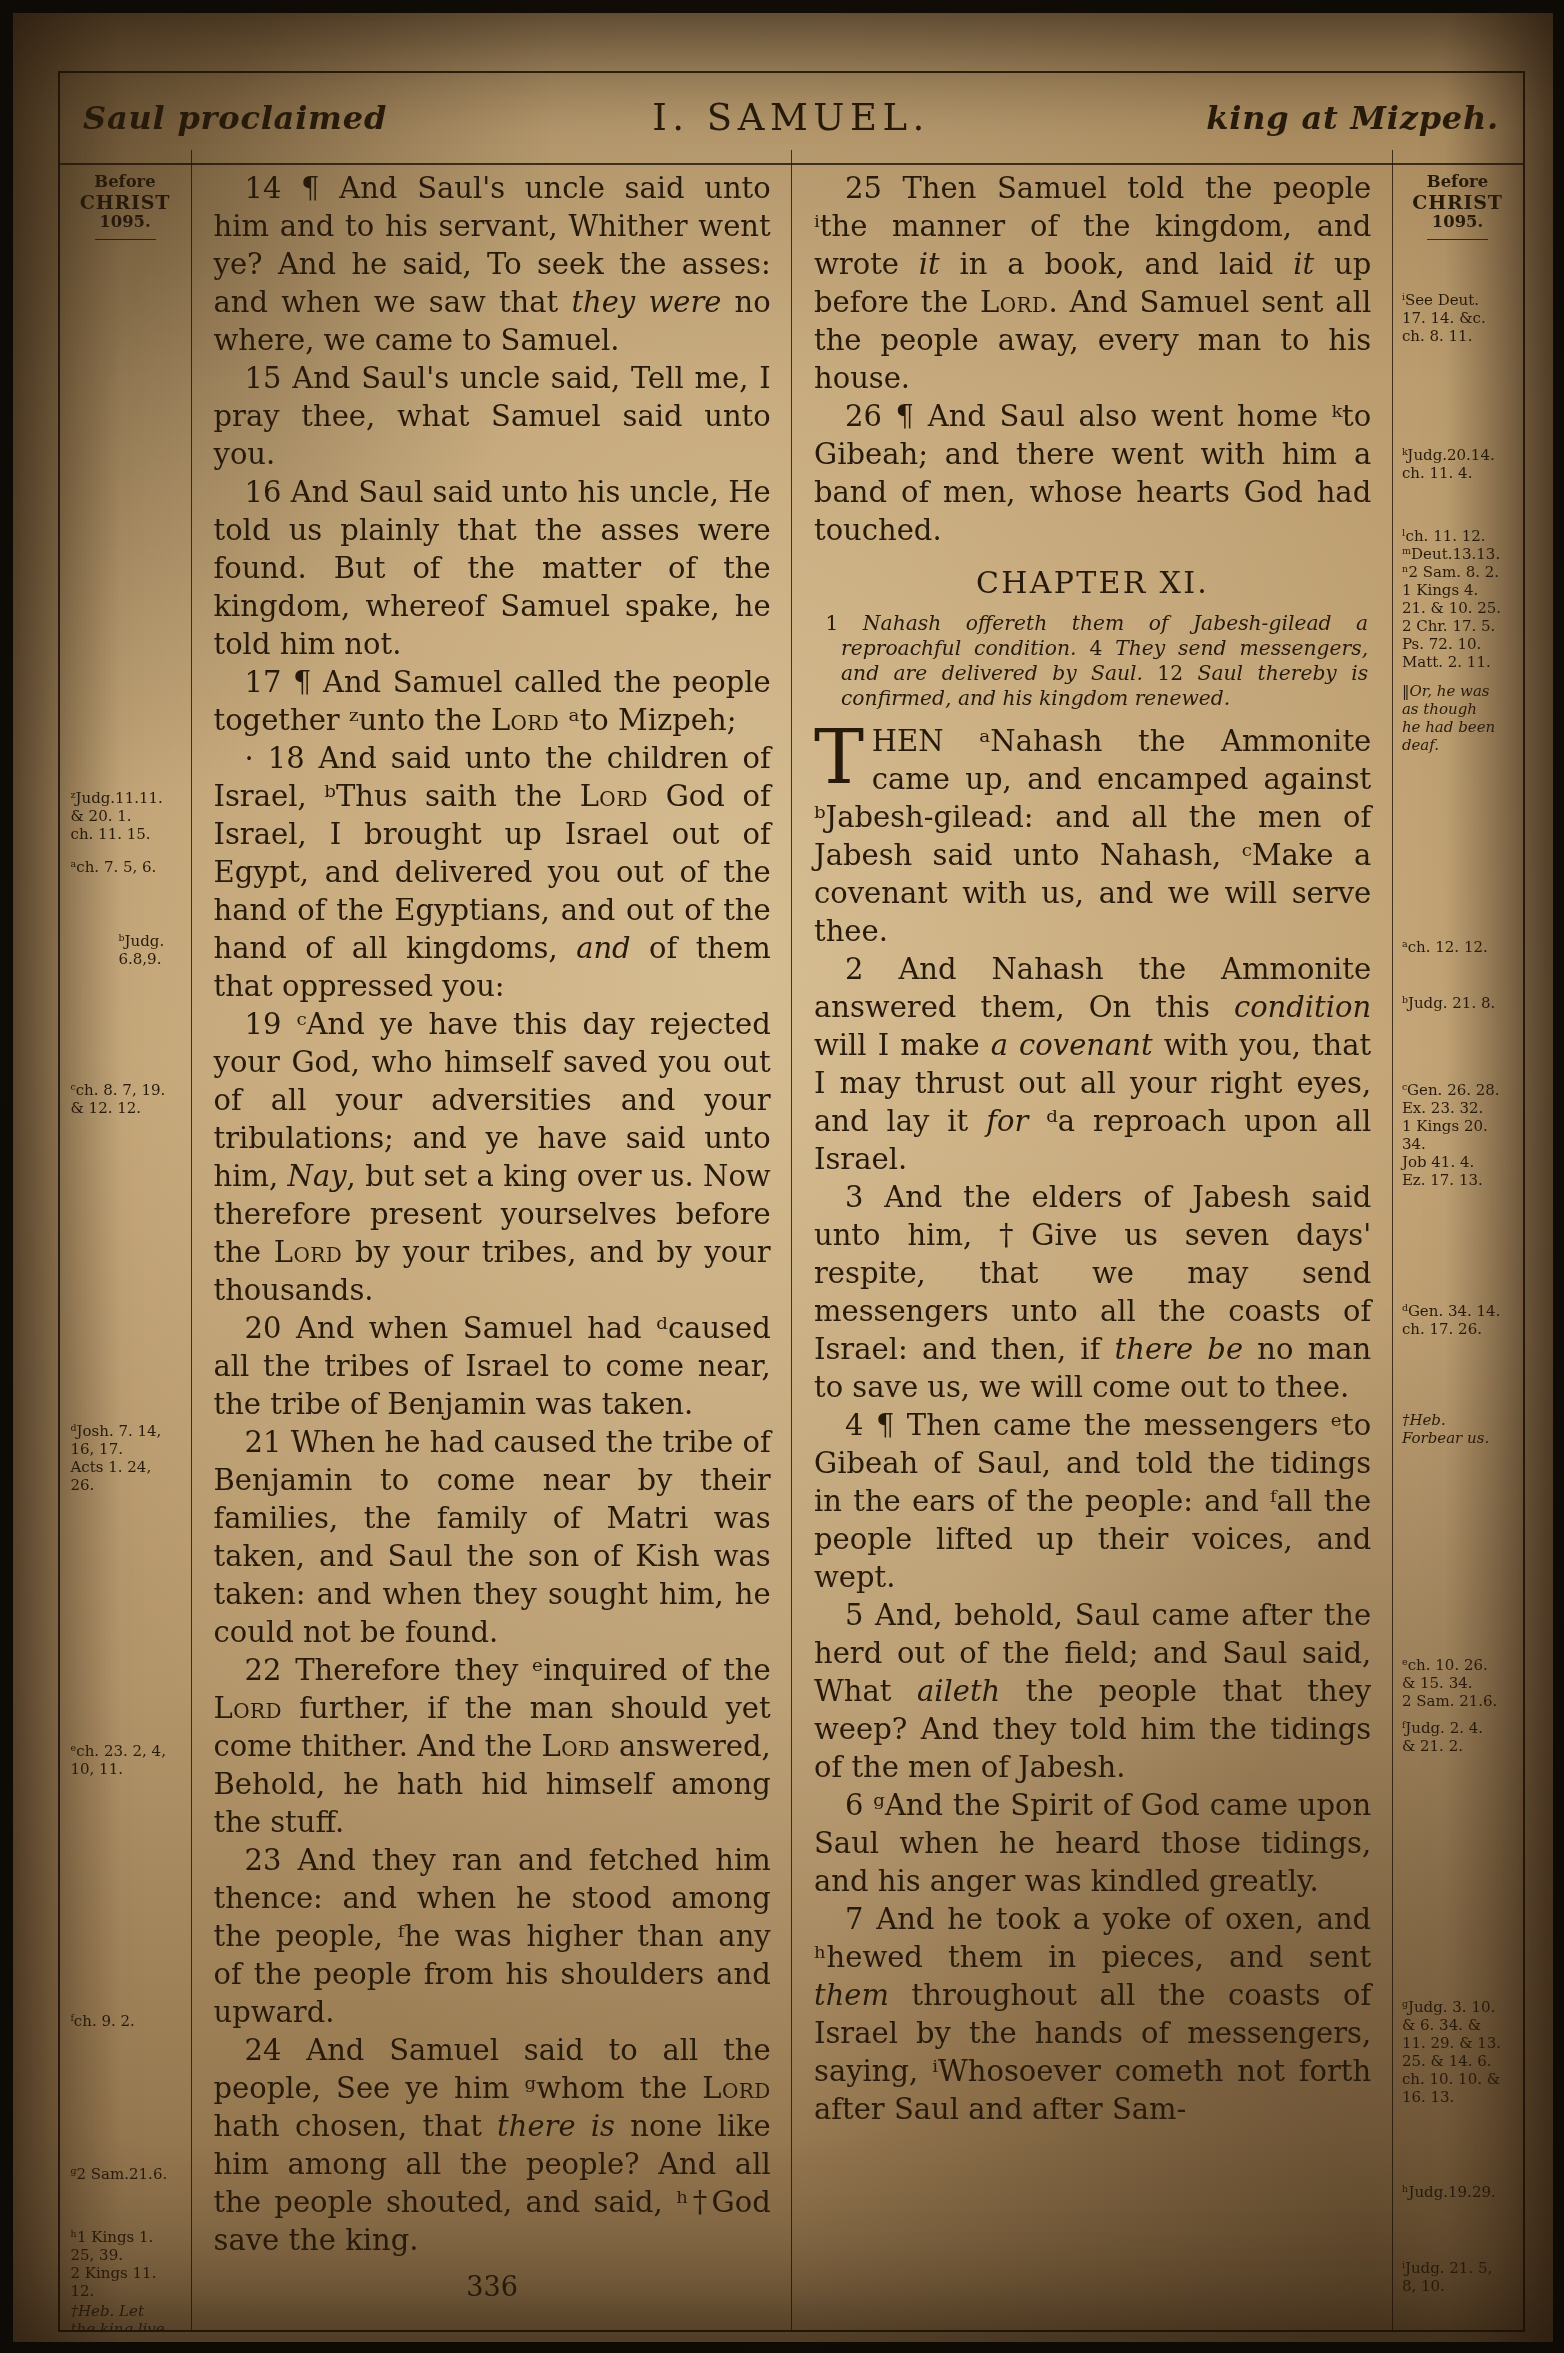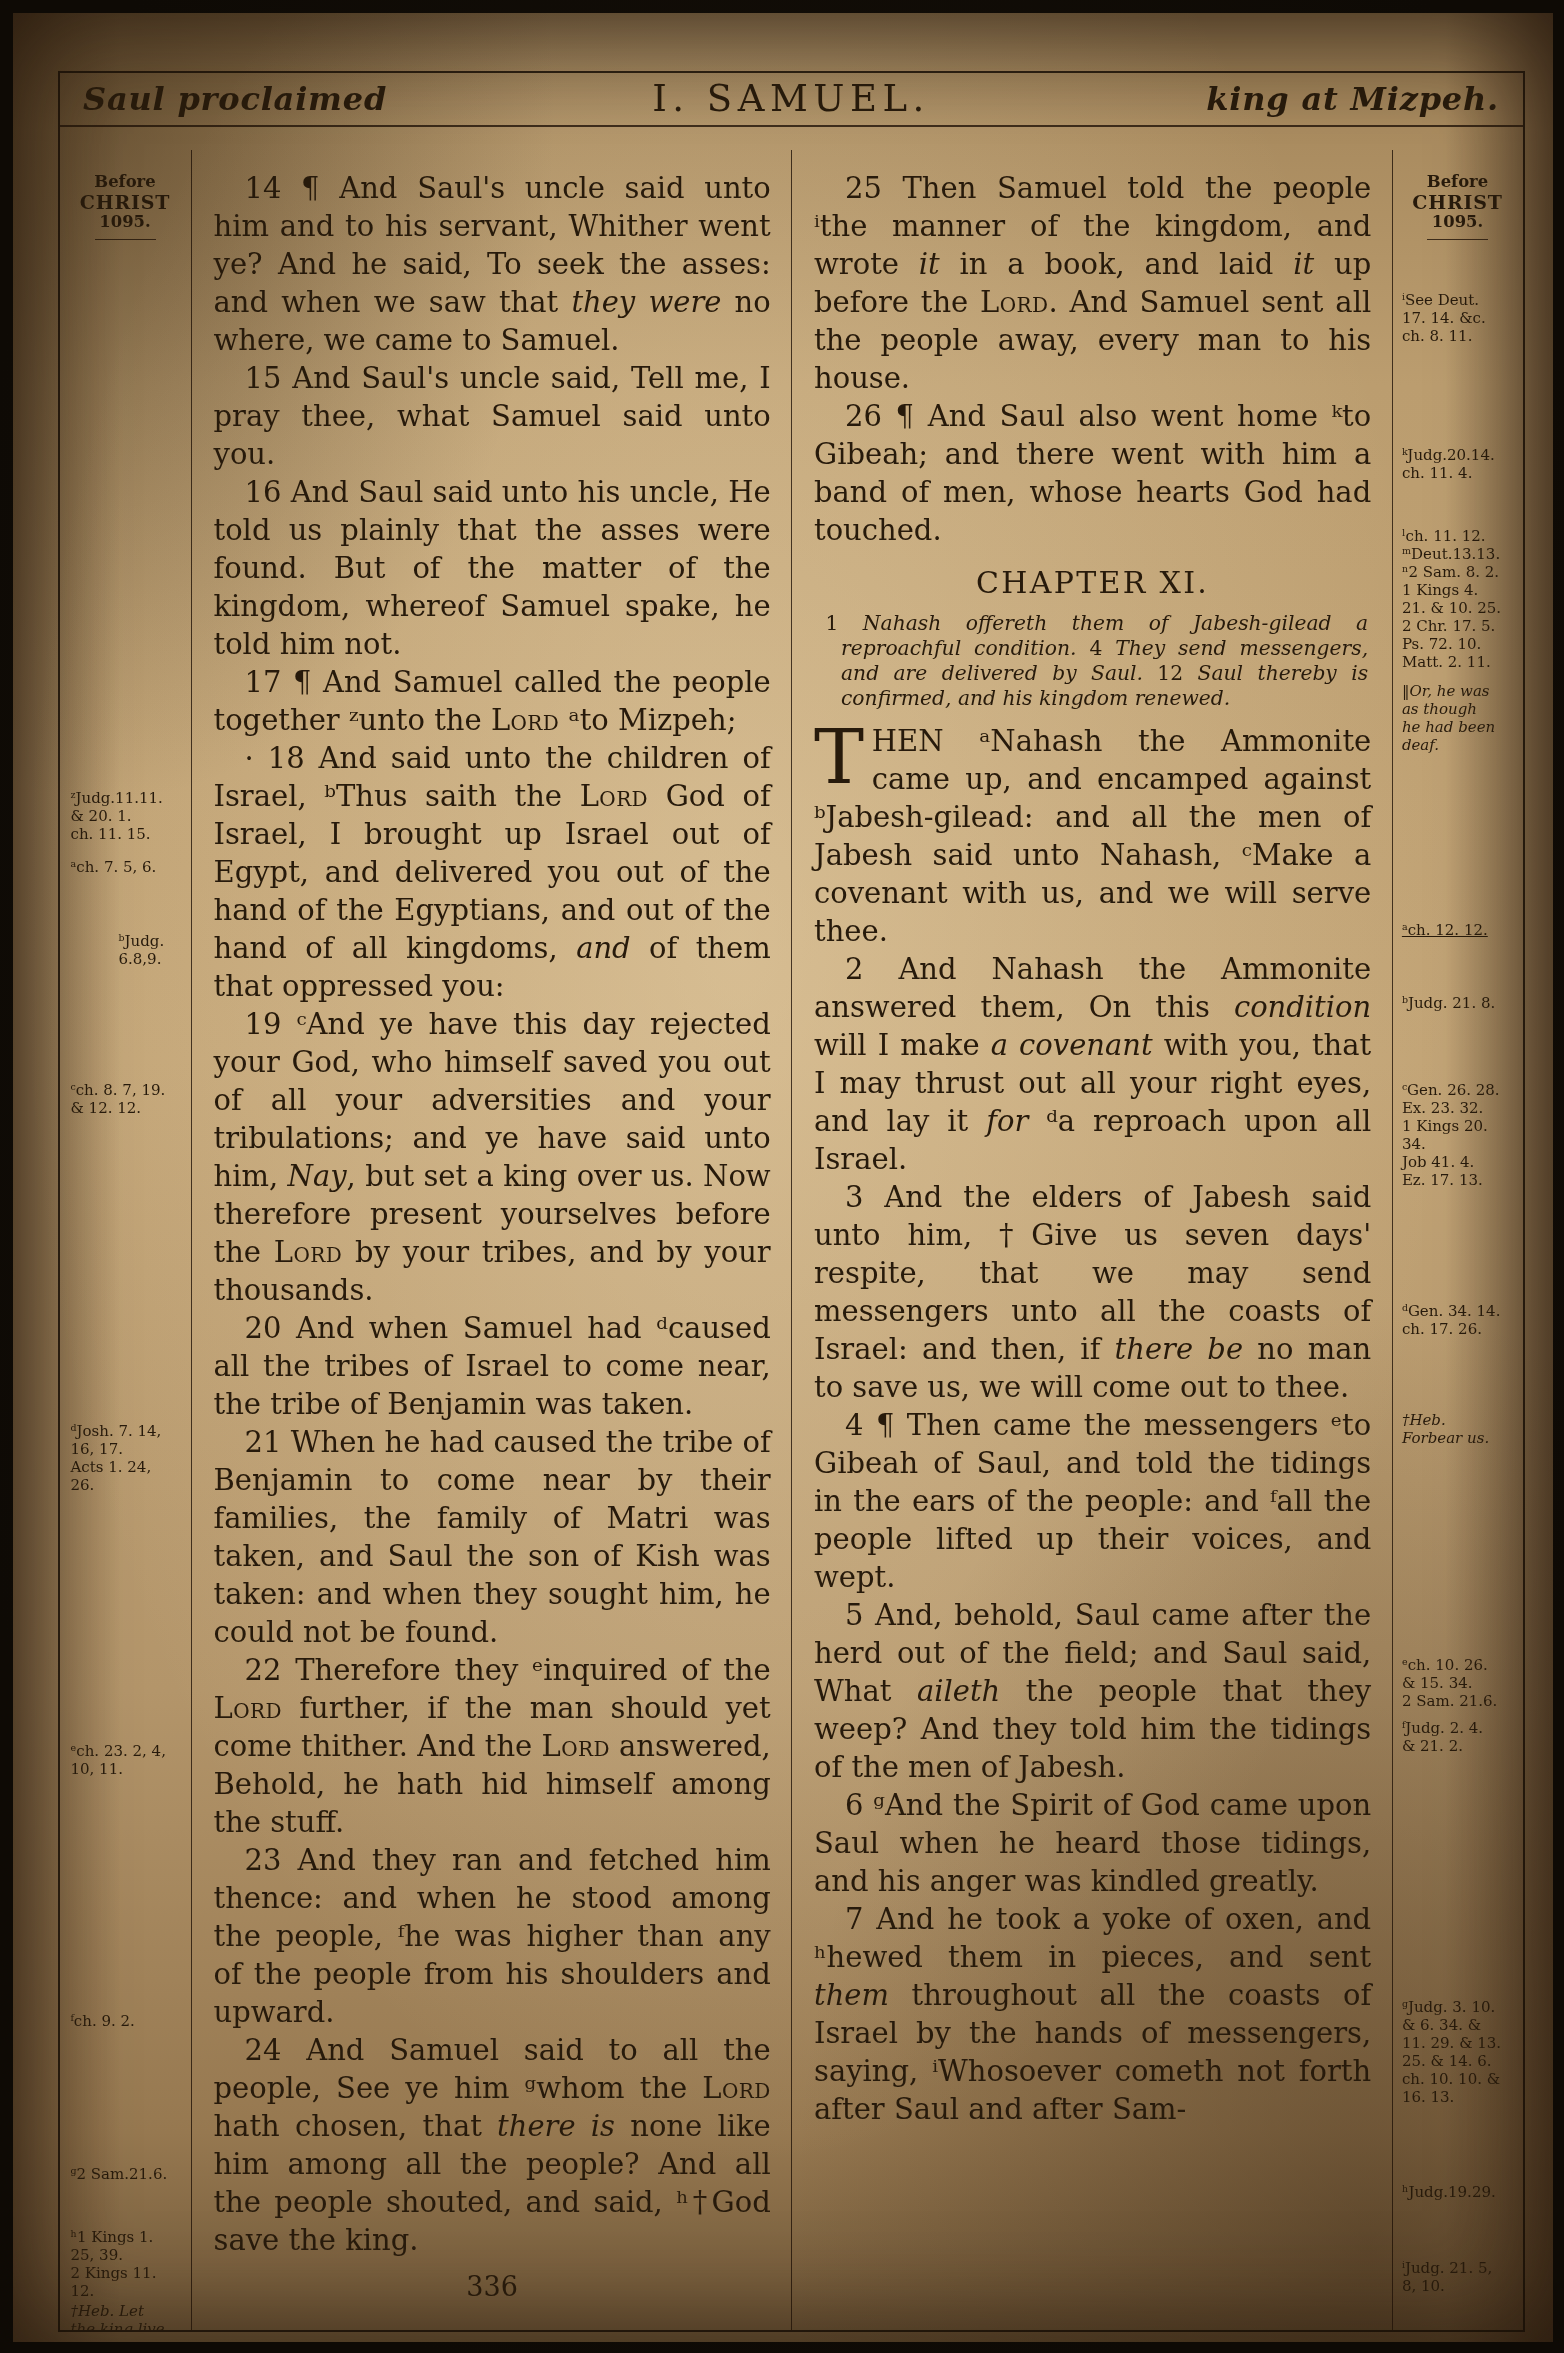--- a/index.html
+++ b/index.html
@@ -22,21 +22,21 @@
       radial-gradient(ellipse at 6% 4%, rgba(48,32,14,0.5), rgba(0,0,0,0) 22%),
       linear-gradient(90deg, rgba(66,45,24,0.55) 0%, rgba(0,0,0,0) 7%, rgba(0,0,0,0) 93%, rgba(60,40,22,0.6) 100%),
       linear-gradient(180deg, #7e6543 0%, #a98b5f 5%, #bb9d6f 16%, #c2a476 45%, #b3956a 72%, #967850 91%, #6e5637 100%);
     box-shadow:inset 0 0 110px rgba(30,18,8,0.75);
   }
   .frame{
     position:absolute;left:45px;top:58px;right:28px;bottom:9.4px;
     border:2.3px solid rgba(25,15,6,0.85);
   }
   .header{
-    position:absolute;left:0;right:0;top:0;height:54px;
+    position:absolute;left:0;right:0;top:0;height:92px;
     display:flex;align-items:center;
     padding:0 23.5px;box-sizing:border-box;
     border-bottom:2.3px solid var(--rule);
   }
   .h-side{flex:1;font-size:32px;font-weight:bold;font-style:italic;letter-spacing:0.8px;}
   .h-right{text-align:right;}
   .h-center{flex:1.2;text-align:center;font-size:37px;letter-spacing:5.5px;font-weight:500;}
   .pbody{
     position:absolute;left:0;right:0;top:77px;bottom:0;
     display:grid;grid-template-columns:131px 1fr 1fr 131px;
@@ -166,21 +166,21 @@
 ⁿ2 Sam. 8. 2.
 1 Kings 4.
 21. &amp; 10. 25.
 2 Chr. 17. 5.
 Ps. 72. 10.
 Matt. 2. 11.</div>
             <div class="mnote it" style="top: 532px;">‖Or, he was
 as though
 he had been
 deaf.</div>
-            <div class="mnote" style="top: 771px; text-decoration: underline;">ᵃch. 12. 12.</div>
+            <div class="mnote" style="top: 788px;">ᵃch. 12. 12.</div>
             <div class="mnote" style="top: 844px;">ᵇJudg. 21. 8.</div>
             <div class="mnote" style="top: 931px;">ᶜGen. 26. 28.
 Ex. 23. 32.
 1 Kings 20.
 34.
 Job 41. 4.
 Ez. 17. 13.</div>
             <div class="mnote" style="top: 1152px;">ᵈGen. 34. 14.
 ch. 17. 26.</div>
             <div class="mnote it" style="top: 1261px;">†Heb.

